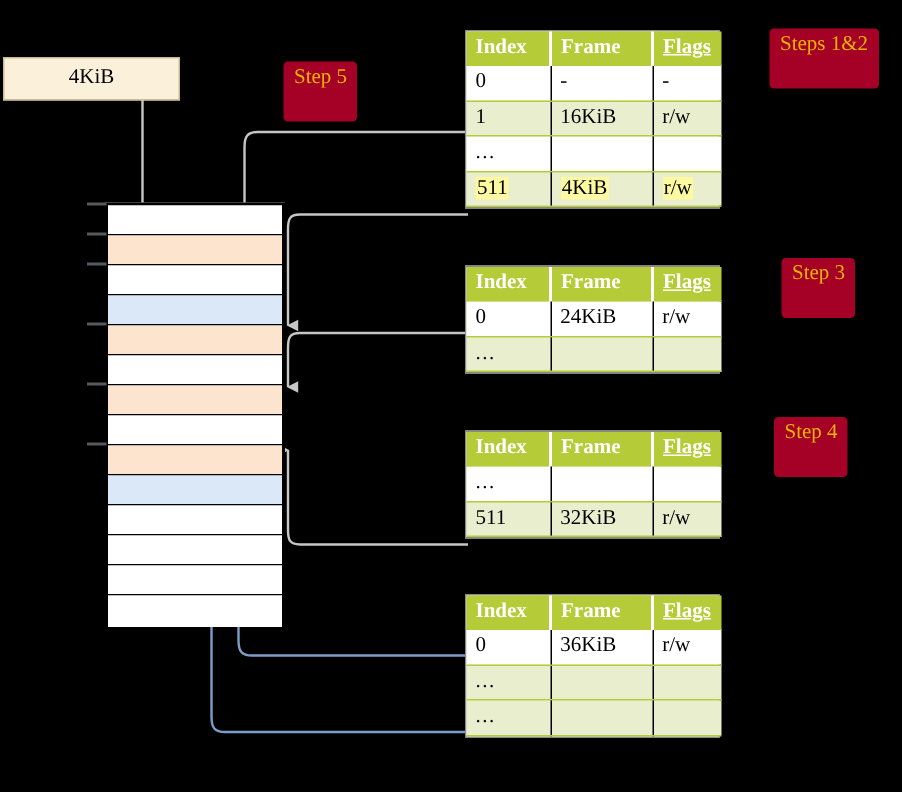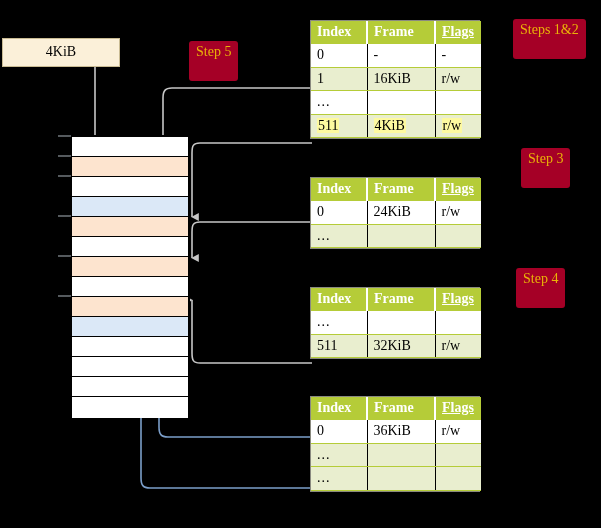--- a/index.html
+++ b/index.html
@@ -157,22 +157,22 @@
       <path d="M312,488 L150,488 C143,488 141,485 141,478 L141,210" fill="none" stroke="#7b9ec9" stroke-width="1.6" marker-end="url(#ahBlue)"></path>
     </g>
   </svg>
 
   <div class="vaddr-box" style="left:2px; top:38px; width:118px;">
     <span>4KiB</span>
   </div>
 
   <div class="badge" style="left:189px; top:41px;">Step 5</div>
   <div class="badge" style="left:513px; top:19px;">Steps 1&amp;2</div>
-  <div class="badge" style="left:521px; top:148px;">Step 3</div>
-  <div class="badge" style="left:516px; top:268px;">Step 4</div>
+  <div class="badge" style="left:521px; top:172px;">Step 3</div>
+  <div class="badge" style="left:516px; top:278px;">Step 4</div>
 
   <div class="mem-col" style="left:70px; top:135px; width:120px; height:281px;">
     <div class="mem-row" style="top:0px;   height:20px;"></div>
     <div class="mem-row orange" style="top:20px;  height:20px;"></div>
     <div class="mem-row" style="top:40px;  height:20px;"></div>
     <div class="mem-row blue" style="top:60px;  height:20px;"></div>
     <div class="mem-row orange" style="top:80px;  height:20px;"></div>
     <div class="mem-row" style="top:100px; height:20px;"></div>
     <div class="mem-row orange" style="top:120px; height:20px;"></div>
     <div class="mem-row" style="top:140px; height:20px;"></div>

